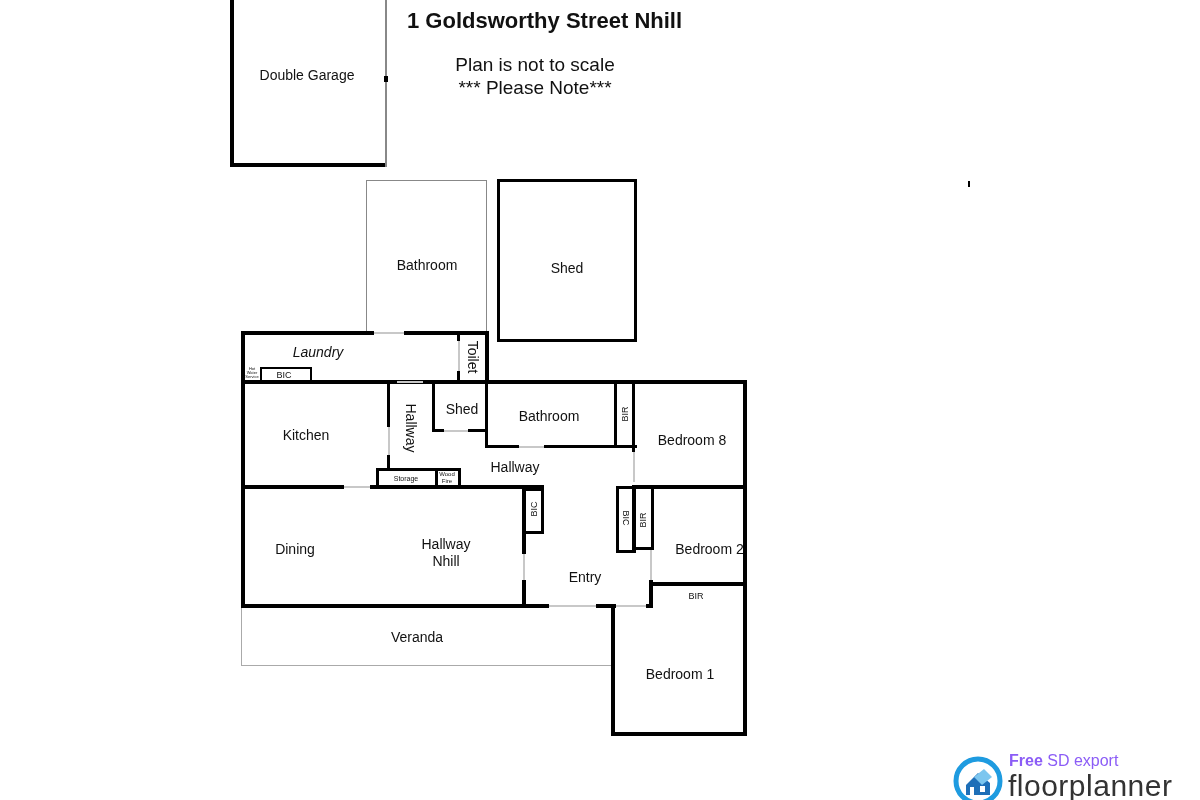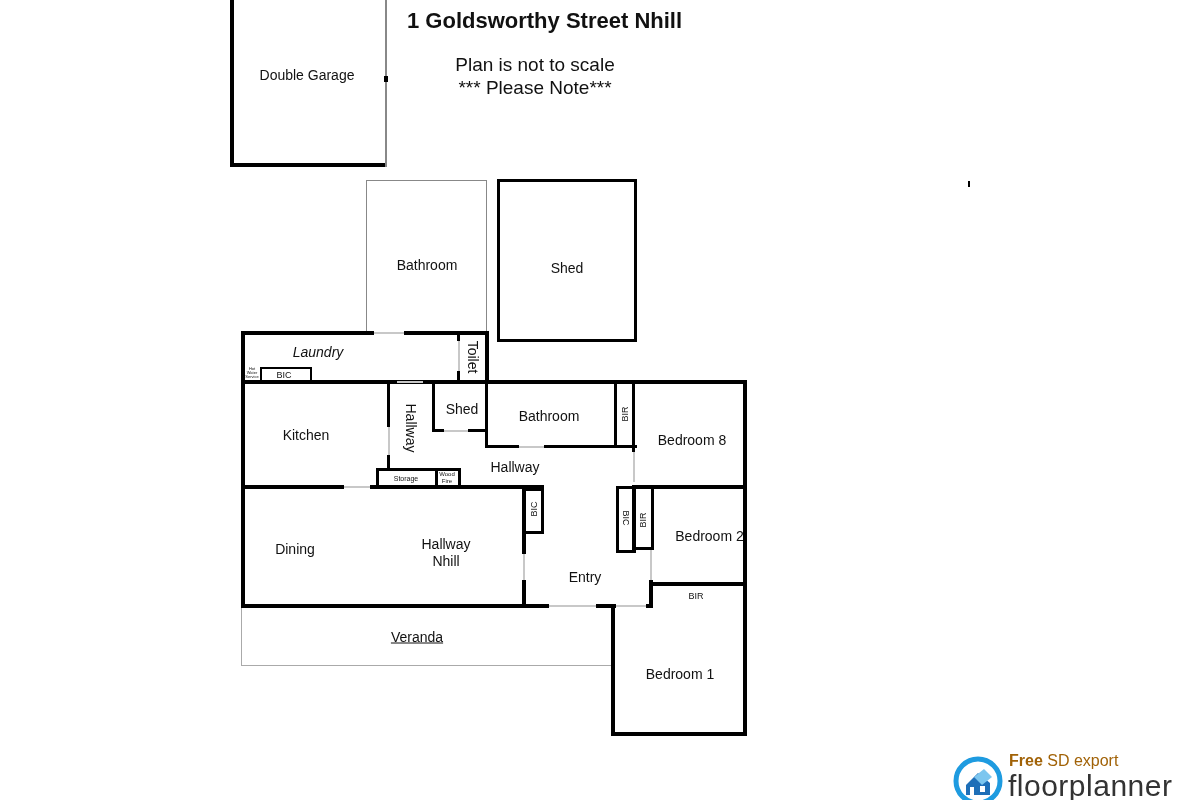--- a/index.html
+++ b/index.html
@@ -122,43 +122,43 @@
   <div class="door" style="left:616px;top:605px;width:30px;height:2px;"></div>
   <div class="wall" style="left:646px;top:604px;width:6px;height:4px;"></div>
 
   <div class="abs" style="left:616px;top:486px;width:17px;height:61px;border:3px solid #000;border-right:none;"></div>
   <div class="wall" style="left:632px;top:486px;width:4px;height:64px;"></div>
   <div class="abs" style="left:635px;top:486px;width:16px;height:61px;border:3px solid #000;border-left:none;border-top:none;"></div>
   <div class="lbl lbl-c small vert" style="left:625px;top:518px;">BIC</div>
   <div class="lbl lbl-c small vert-r" style="left:643px;top:520px;">BIR</div>
   <div class="door" style="left:650px;top:550px;width:2px;height:30px;"></div>
   <div class="wall" style="left:649px;top:580px;width:4px;height:28px;"></div>
-  <div class="lbl lbl-c" style="left:697px;top:536px;padding-left:25px;">Bedroom 2</div>
+  <div class="lbl lbl-c" style="left:697px;top:549px;padding-left:25px;">Bedroom 2</div>
 
   <div class="wall" style="left:649px;top:582px;width:98px;height:4px;"></div>
   <div class="lbl lbl-c small" style="left:696px;top:596px;">BIR</div>
 
   <div class="lbl lbl-c" style="left:585px;top:577px;">Entry</div>
 
   <div class="wall" style="left:611px;top:604px;width:4px;height:132px;"></div>
   <div class="wall" style="left:611px;top:732px;width:136px;height:4px;"></div>
   <div class="lbl lbl-c" style="left:680px;top:674px;">Bedroom 1</div>
 
   <div class="thin" style="left:241px;top:608px;width:1px;height:58px;background:#aaa;"></div>
   <div class="thin" style="left:241px;top:665px;width:370px;height:1px;background:#aaa;"></div>
-  <div class="lbl lbl-c" style="left:417px;top:637px;text-decoration:underline;">Veranda</div>
+  <div class="lbl lbl-c" style="left:417px;top:637px;">Veranda</div>
 
   <div class="wall" style="left:968px;top:181px;width:2px;height:6px;"></div>
 </div>
 
 <div class="logo">
   <svg width="54" height="54" viewBox="0 0 54 54" style="position:absolute;left:0;top:0;">
     <circle cx="26" cy="26" r="22" fill="none" stroke="#1e9be0" stroke-width="5"></circle>
     <polygon points="14,30 26,18 38,28 38,40 14,40" fill="#1e6fb8"></polygon>
     <polygon points="22,22 32,14 40,22 30,30" fill="#7cc6ef"></polygon>
     <rect x="18" y="32" width="4" height="8" fill="#fff"></rect>
     <rect x="28" y="31" width="5" height="6" fill="#fff"></rect>
   </svg>
-  <div class="abs" style="left:57px;top:-3px;font-size:16px;white-space:nowrap;color:#a16207;">
+  <div class="abs" style="left:57px;top:-3px;font-size:16px;white-space:nowrap;color:#8b5cf6;">
     <b>Free</b><span> SD export</span>
   </div>
   <div class="abs" style="left:56px;top:14px;font-size:30px;white-space:nowrap;color:#333;letter-spacing:0.5px;">floorplanner</div>
 </div>
 
 </body></html>

